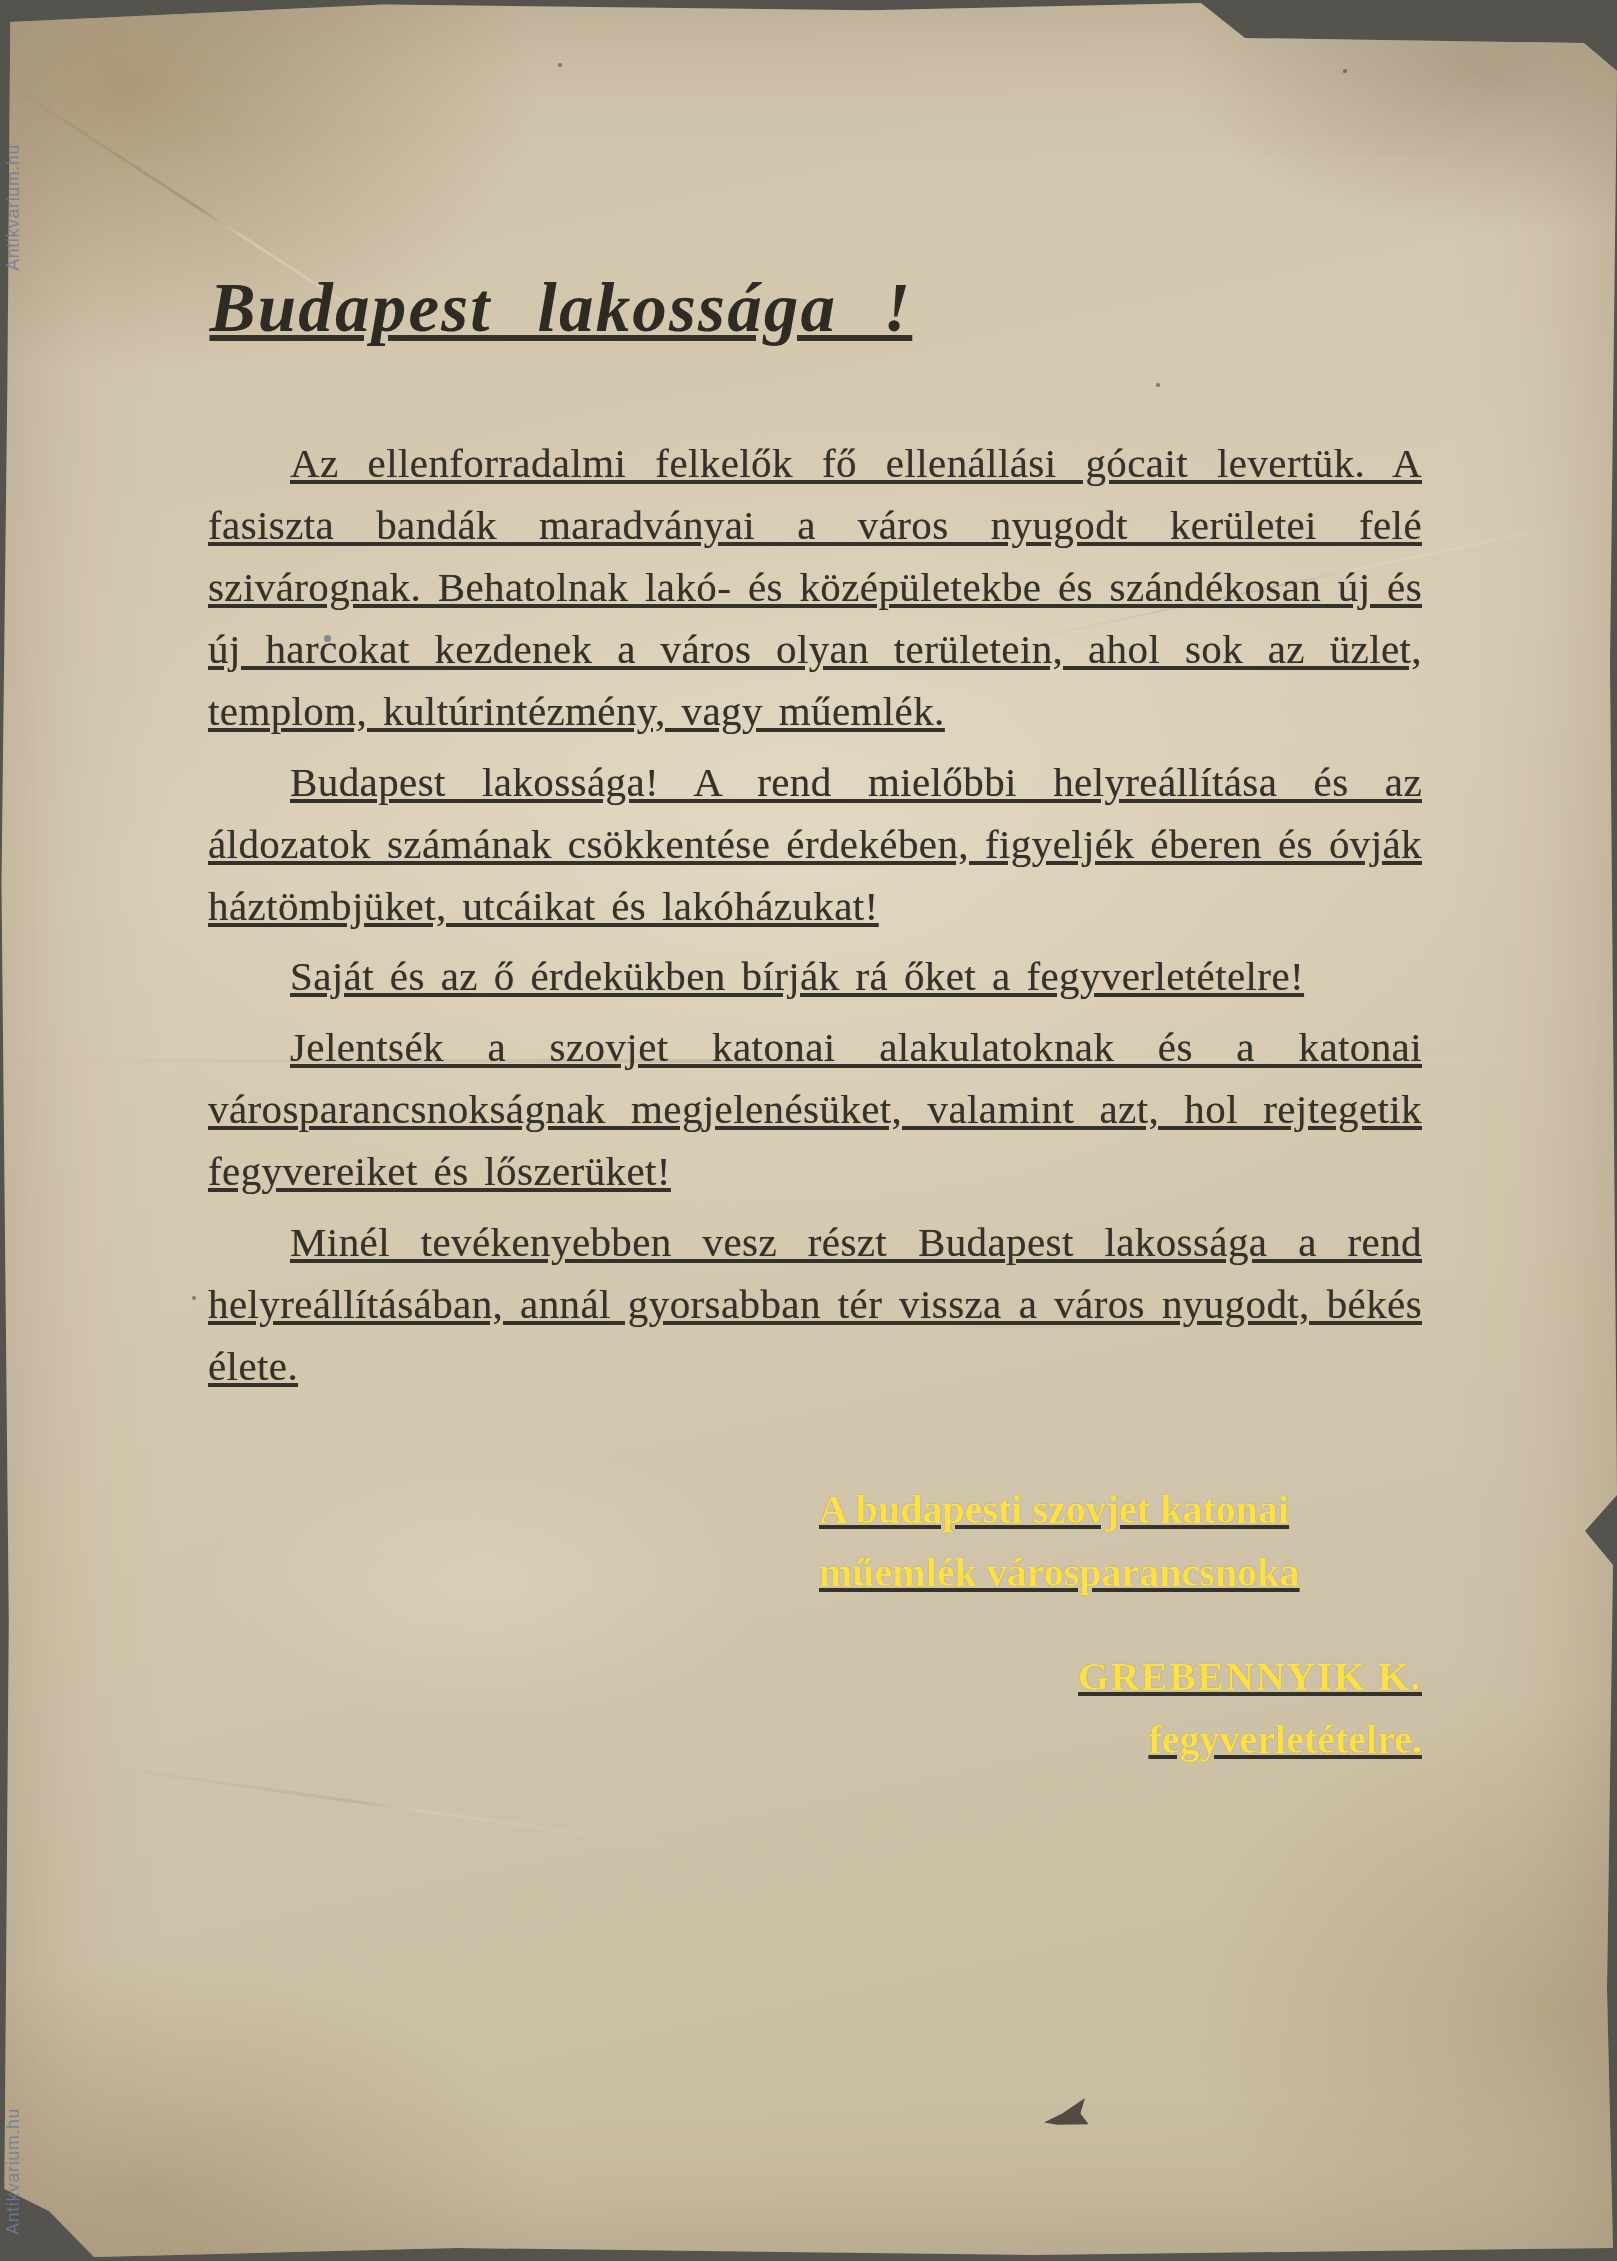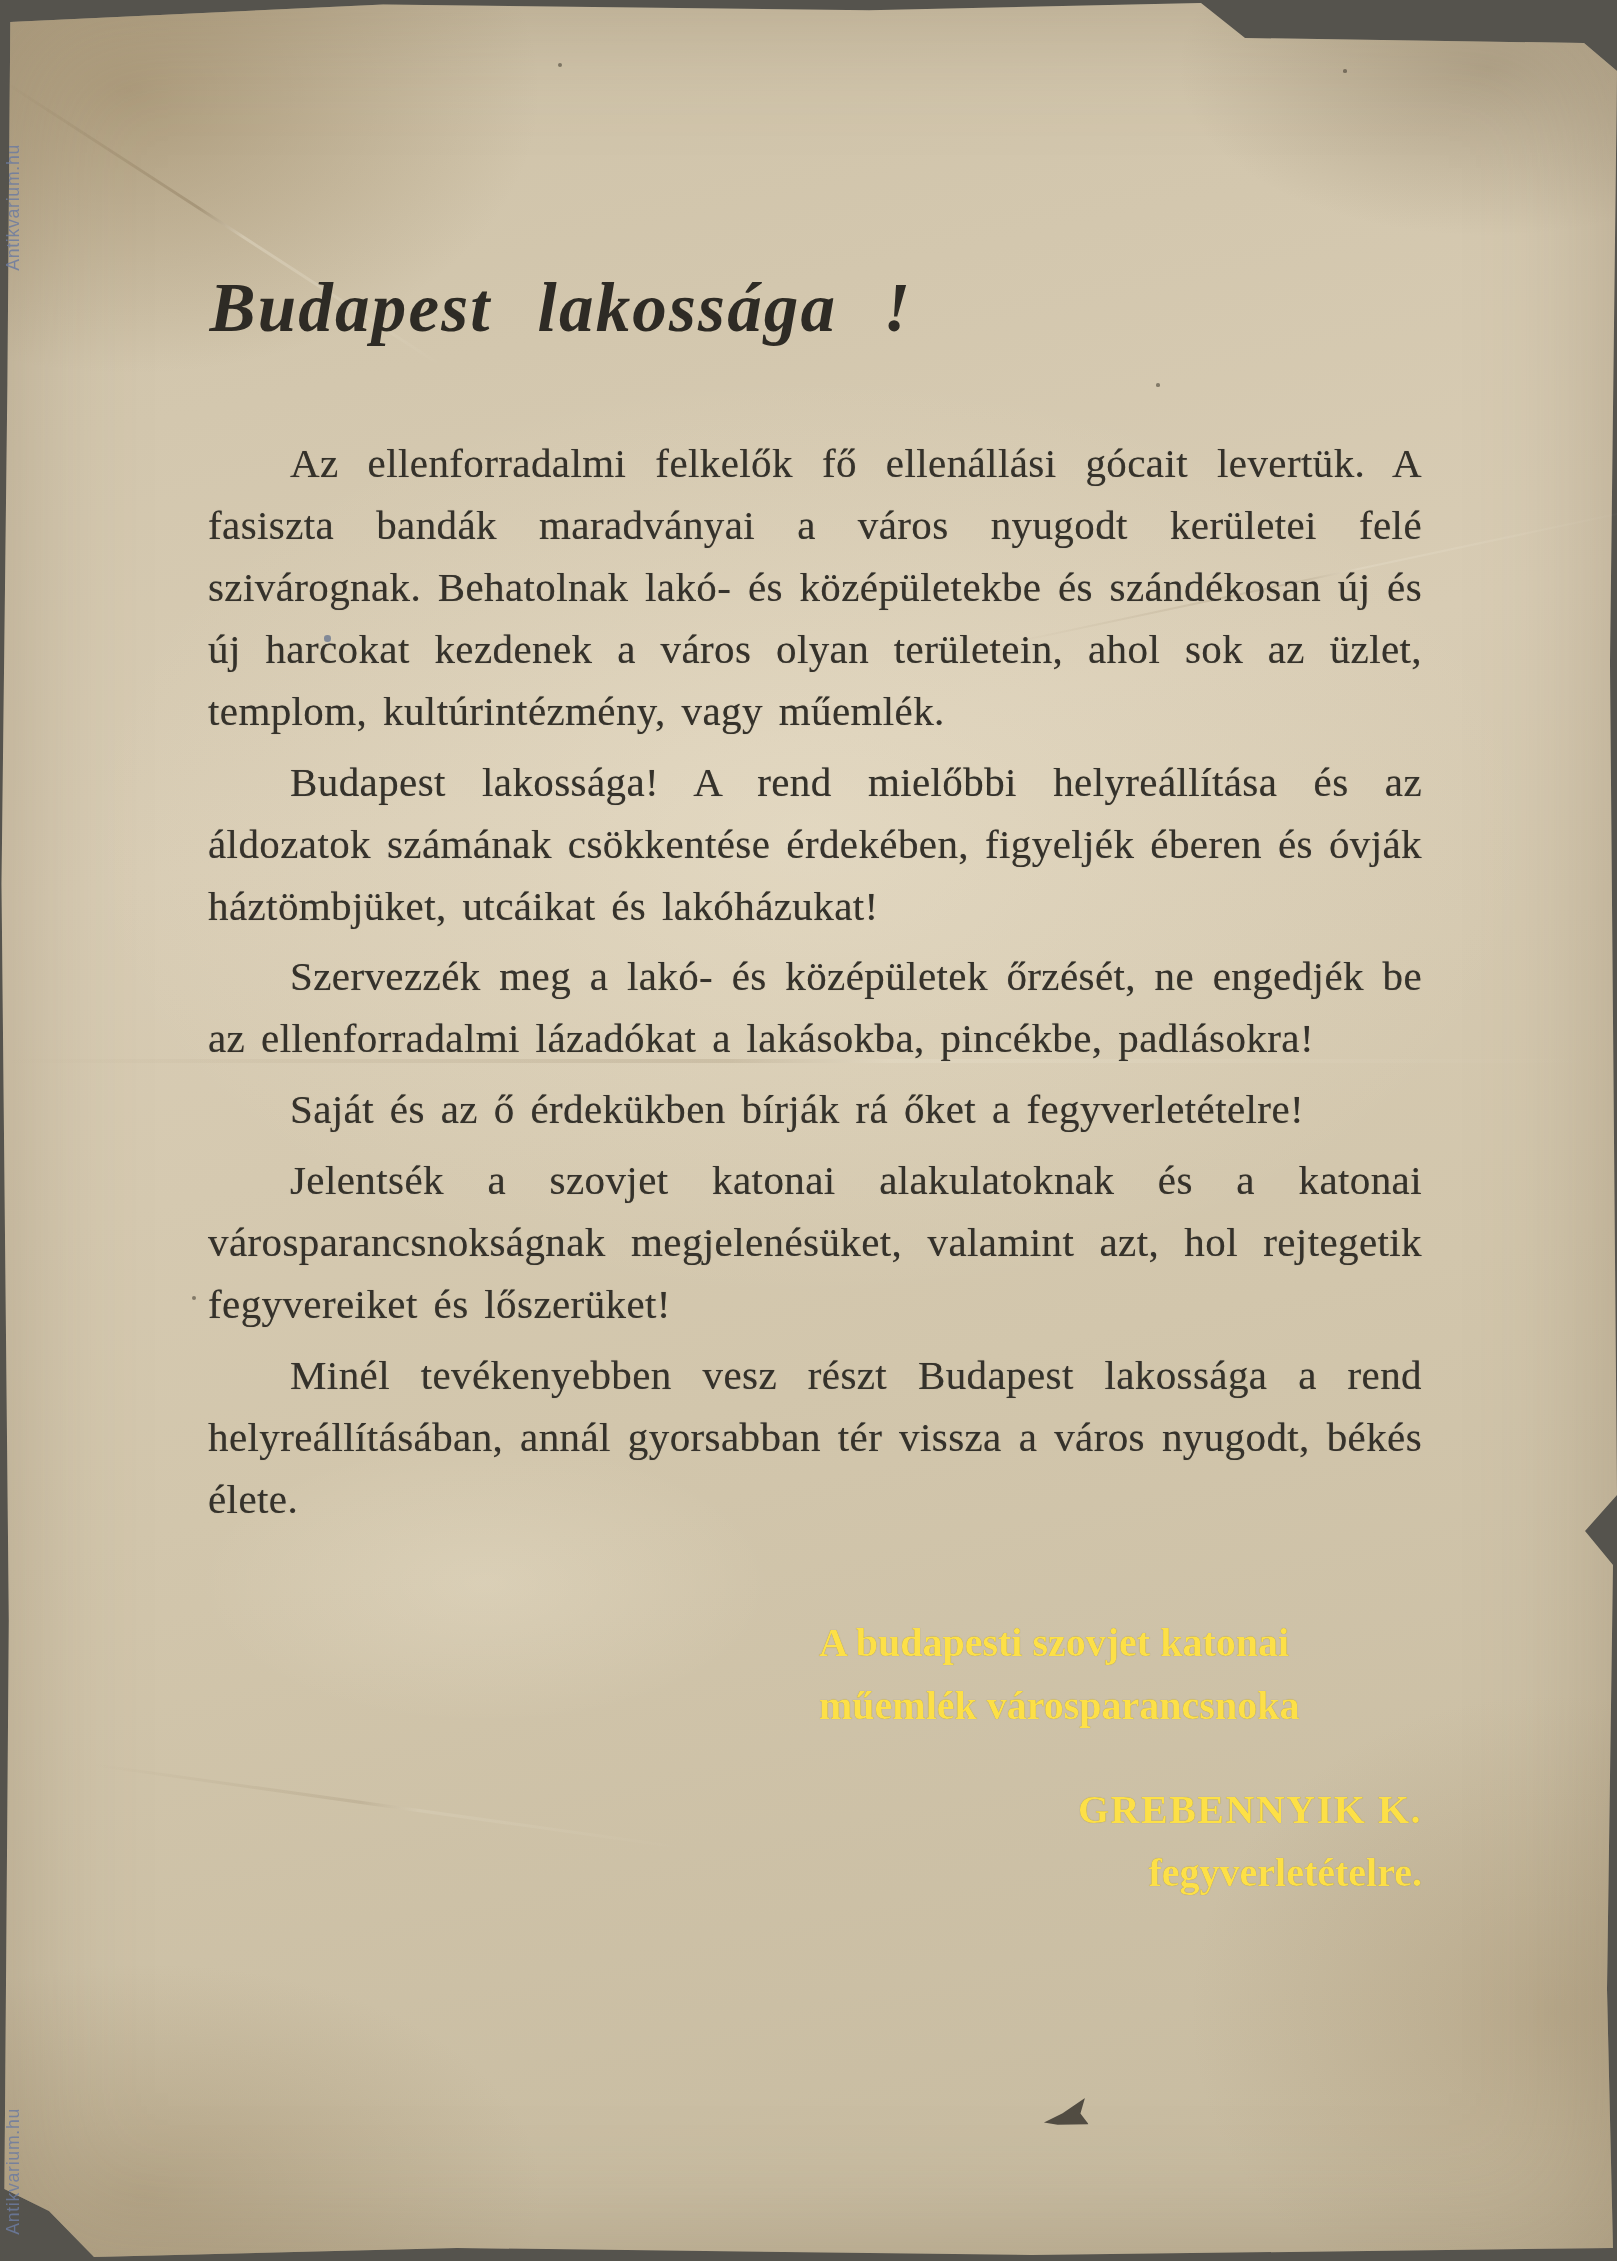--- a/index.html
+++ b/index.html
@@ -42,20 +42,21 @@
   .crease-b { left: 994px; top: 575px; width: 663px; height: 2.2px; transform: rotate(-12deg); opacity: .6; }
   .crease-c { left: 0; top: 1059px; width: 1617px; height: 4.4px; transform: none; opacity: .5; }
   .crease-d { left: 88px; top: 1805px; width: 604px; height: 2.9px; transform: rotate(8deg); opacity: .45; }
   .speck { position: absolute; border-radius: 50%; background: rgba(62,56,46,0.55); }
   .speck.blue { background: rgba(58,82,128,0.55); }
 
   
   #content {
     position: absolute; left: 208px; top: 271px; width: 1214px;
     color: #35322b;
+    text-decoration: underline;
   }
   #doc-title {
     margin: 0 0 85px 1.5px;
     font: italic 700 69px/1.1 "Liberation Serif", serif;
     letter-spacing: 2.2px;
     word-spacing: 26.5px;
     color: #2e2b25;
   }
   .para {
     margin: 0 0 8.8px 0;
@@ -113,21 +114,20 @@
 
   <div id="watermark-top" class="watermark">Antikvarium.hu</div>
   <div id="watermark-bottom" class="watermark">Antikvarium.hu</div>
 
   <div id="content">
 
     <h1 id="doc-title">Budapest lakossága !</h1>
 
     <p class="para">Az ellenforradalmi felkelők fő ellenállási gócait levertük. A fasiszta bandák maradványai a város nyugodt kerületei felé szivárognak. Behatolnak lakó- és középületekbe és szándékosan új és új harcokat kezdenek a város olyan területein, ahol sok az üzlet, templom, kultúrintézmény, vagy műemlék.</p>
     <p class="para">Budapest lakossága! A rend mielőbbi helyreállítása és az áldozatok számának csökkentése érdekében, figyeljék éberen és óvják háztömbjüket, utcáikat és lakóházukat!</p>
-    <p class="para">Szervezzék meg a lakó- és középületek őrzését, ne engedjék be az ellenforradalmi lázadókat a lakásokba, pincékbe, padlásokra!</p>
     <p class="para">Saját és az ő érdekükben bírják rá őket a fegyverletételre!</p>
     <p class="para">Jelentsék a szovjet katonai alakulatoknak és a katonai városparancsnokságnak megjelenésüket, valamint azt, hol rejtegetik fegyvereiket és lőszerüket!</p>
     <p class="para">Minél tevékenyebben vesz részt Budapest lakossága a rend helyreállításában, annál gyorsabban tér vissza a város nyugodt, békés élete.</p>
 
     <div id="signature">
       <div>A budapesti szovjet katonai</div>
       <div>műemlék városparancsnoka</div>
       <div id="sig-name-block">
         <div id="sig-name">GREBENNYIK K.</div>
         <div>fegyverletételre.</div>

